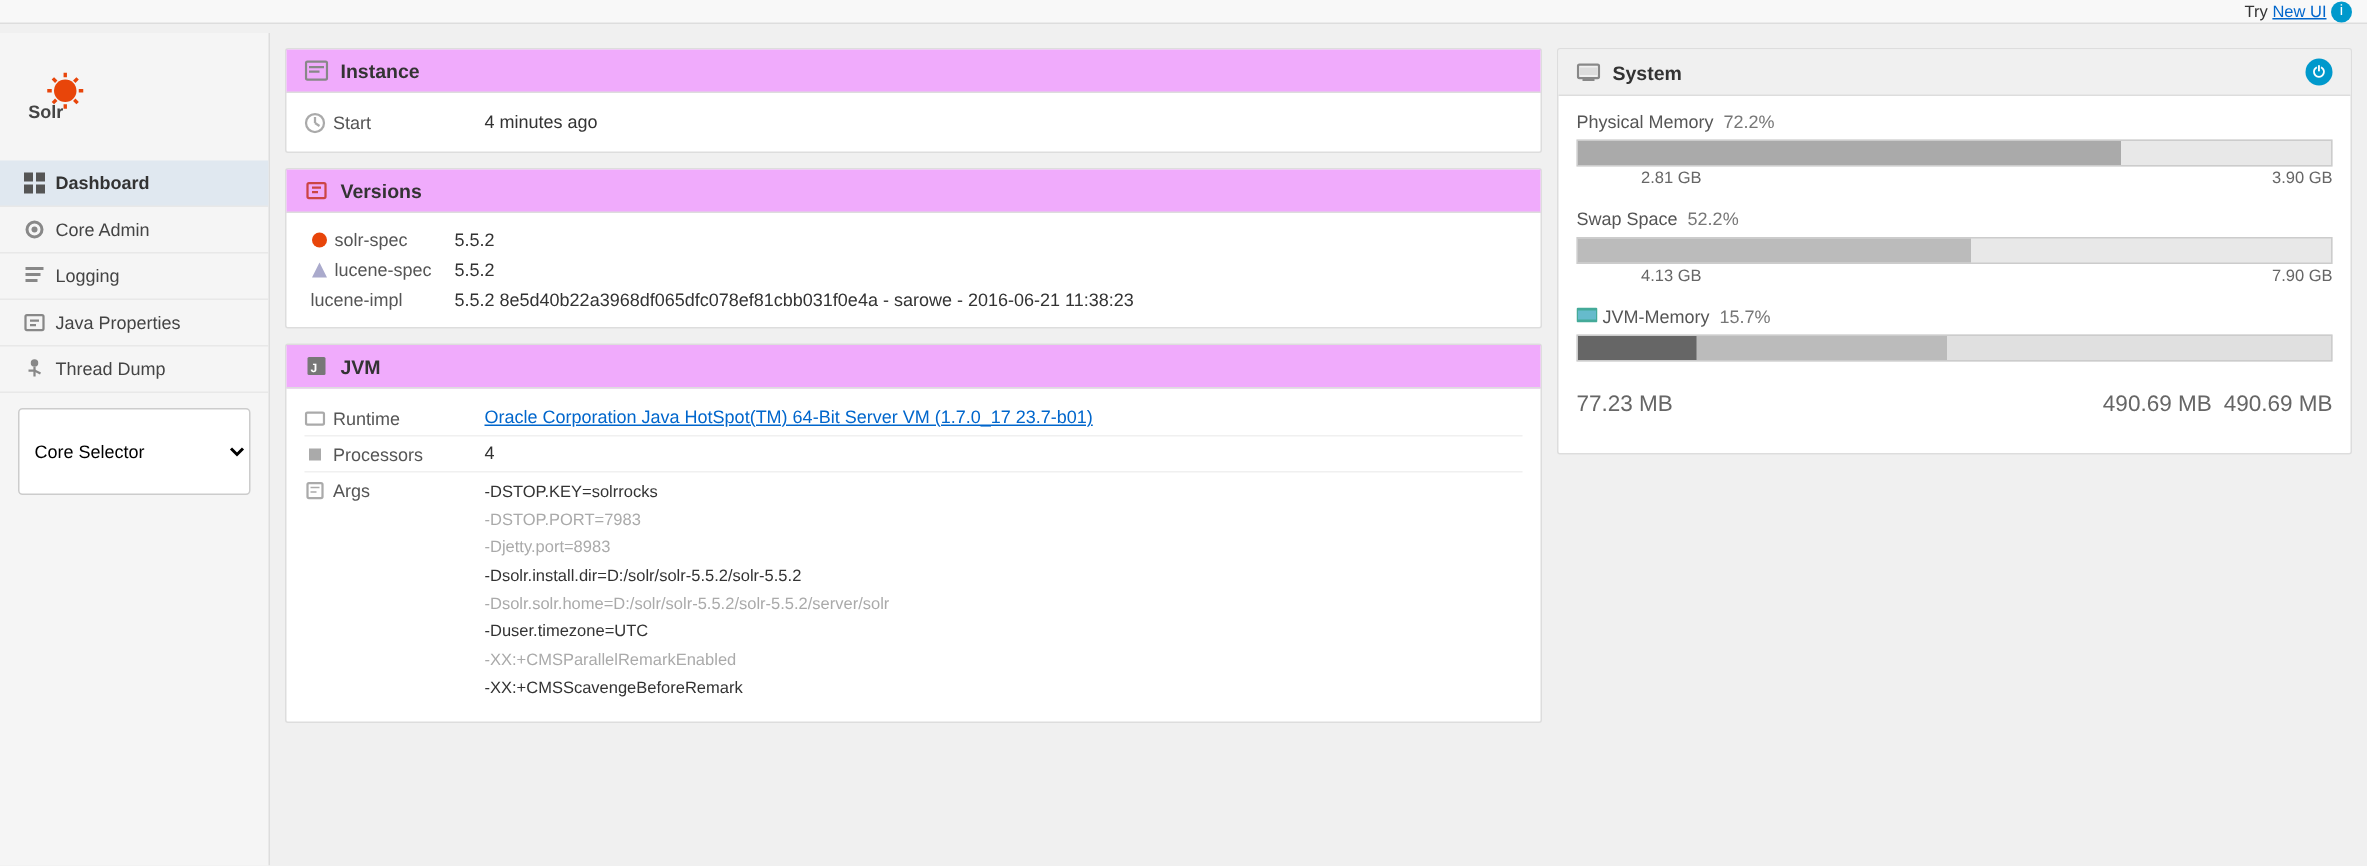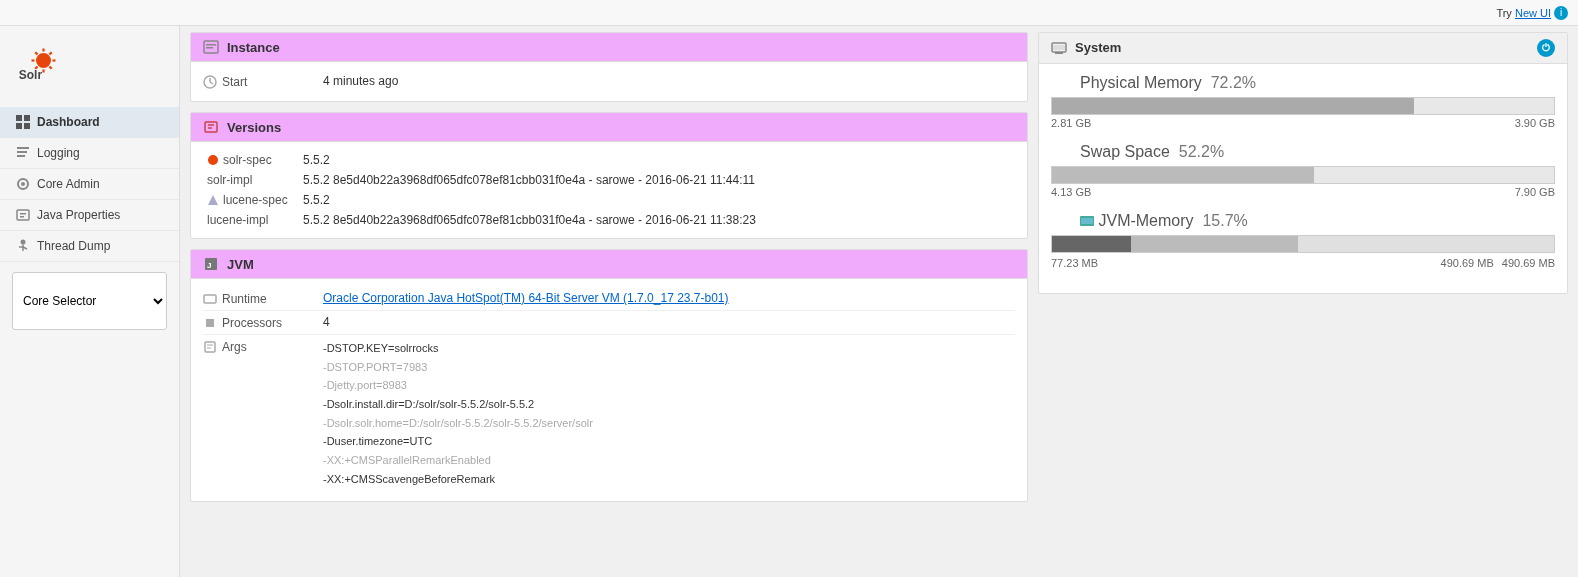--- a/index.html
+++ b/index.html
@@ -1,19 +1,19 @@
 <!DOCTYPE html>
 <html><head>
   <meta charset="utf-8">
   <style>
     * { box-sizing: border-box; margin: 0; padding: 0; }
     body { font-family: Arial, sans-serif; font-size: 12px; background: #f0f0f0; color: #333; }
 
     .top-bar {
-      position: fixed; top: 0; right: 0; left: 0; height: 26px;
+      position: fixed; top: 0; right: 0; left: 0; height: 16px;
       background: #f8f8f8; border-bottom: 1px solid #ddd;
       display: flex; align-items: center; justify-content: flex-end;
       padding-right: 10px; font-size: 11px; z-index: 100;
     }
     .top-bar a { color: #0066cc; }
     .top-bar .info-icon {
       display: inline-block; width: 14px; height: 14px; border-radius: 50%;
       background: #0099cc; color: white; text-align: center; line-height: 14px;
       font-size: 10px; margin-left: 3px;
     }
@@ -95,57 +95,57 @@
     
     .system-section {
       background: white; border: 1px solid #ddd; margin-bottom: 10px;
       border-radius: 2px;
     }
     .system-header {
       background: #f0f0f0; border-bottom: 1px solid #ddd;
       padding: 6px 12px; display: flex; align-items: center; justify-content: space-between;
       font-weight: bold; font-size: 13px;
     }
-    .system-header-left { display: flex; align-items: flex-start; gap: 8px; }
+    .system-header-left { display: flex; align-items: center; gap: 8px; }
     .power-icon {
       width: 18px; height: 18px; border-radius: 50%;
       background: #0099cc; display: flex; align-items: center; justify-content: center;
       color: white; font-size: 10px; cursor: pointer;
     }
     .system-body { padding: 10px 12px; }
 
     .mem-section { margin-bottom: 14px; }
-    .mem-label { font-size: 16px; color: #555; margin-bottom: 5px; margin-left: 29px; }
+    .mem-label { font-size: 12px; color: #555; margin-bottom: 5px; }
     .mem-label .pct { color: #777; }
     .progress-bar-wrap {
       width: 100%; height: 18px; background: #e8e8e8; position: relative;
       border: 1px solid #ccc;
     }
     .progress-bar-fill {
       height: 100%; position: absolute; left: 0; top: 0;
     }
     .progress-bar-fill.dark { background: #aaa; }
     .progress-bar-fill.medium { background: #bbb; }
     .progress-bar-labels {
       display: flex; justify-content: flex-end; gap: 15px;
-      font-size: 11px; color: #666; margin-top: 2px;
+      font-size: 11px; color: #666; margin-top: 2px; margin-left: 43px;
     }
     .progress-bar-labels .left-label { margin-right: auto; }
 
     
     .jvm-bar-wrap {
       width: 100%; height: 18px; background: #e0e0e0; position: relative;
       border: 1px solid #ccc; overflow: hidden;
     }
     .jvm-segment {
       height: 100%; position: absolute; top: 0;
     }
     .jvm-labels {
       display: flex; justify-content: space-between;
-      font-size: 11px; color: #666; margin-top: 4px;
+      font-size: 15px; color: #666; margin-top: 20px;
     }
   </style>
 </head>
 <body>
 
 <div class="top-bar">
   <span>Try</span>&nbsp;
   <a href="#">New UI</a>
   <span class="info-icon">i</span>
 </div>
@@ -184,37 +184,37 @@
                 <rect x="9" y="9" width="6" height="6" fill="#555"></rect>
               </svg>
           </span>
           <span>Dashboard</span>
         </a>
       </li>
       <li>
         <a href="#">
           <span class="nav-icon">
             <svg width="16" height="16" viewBox="0 0 16 16">
-                <rect x="2" y="2" width="12" height="2" fill="#888"></rect>
-                <rect x="2" y="6" width="10" height="2" fill="#888"></rect>
-                <rect x="2" y="10" width="8" height="2" fill="#888"></rect>
+                <circle cx="8" cy="8" r="5" fill="none" stroke="#888" stroke-width="2"></circle>
+                <circle cx="8" cy="8" r="2" fill="#888"></circle>
               </svg>
           </span>
-          <span>Logging</span>
+          <span>Core Admin</span>
         </a>
       </li>
       <li>
         <a href="#">
           <span class="nav-icon">
             <svg width="16" height="16" viewBox="0 0 16 16">
-                <circle cx="8" cy="8" r="5" fill="none" stroke="#888" stroke-width="2"></circle>
-                <circle cx="8" cy="8" r="2" fill="#888"></circle>
+                <rect x="2" y="2" width="12" height="2" fill="#888"></rect>
+                <rect x="2" y="6" width="10" height="2" fill="#888"></rect>
+                <rect x="2" y="10" width="8" height="2" fill="#888"></rect>
               </svg>
           </span>
-          <span>Core Admin</span>
+          <span>Logging</span>
         </a>
       </li>
       <li>
         <a href="#">
           <span class="nav-icon">
             <svg width="16" height="16" viewBox="0 0 16 16">
                 <rect x="2" y="3" width="12" height="10" rx="1" fill="none" stroke="#888" stroke-width="1.5"></rect>
                 <rect x="5" y="6" width="6" height="1.5" fill="#888"></rect>
                 <rect x="5" y="9" width="4" height="1.5" fill="#888"></rect>
               </svg>
@@ -287,24 +287,20 @@
               <tr>
                 <td>
                   <span style="display:flex;align-items:center;gap:4px;">
                     <svg width="12" height="12" viewBox="0 0 12 12">
                         <circle cx="6" cy="6" r="5" fill="#e8450a"></circle>
                       </svg>
                     <span>solr-spec</span>
                   </span>
                 </td>
                 <td>5.5.2</td>
-              </tr>
-              <tr>
-                <td>solr-impl</td>
-                <td>5.5.2 8e5d40b22a3968df065dfc078ef81cbb031f0e4a - sarowe - 2016-06-21 11:44:11</td>
               </tr>
               <tr>
                 <td>
                   <span style="display:flex;align-items:center;gap:4px;">
                     <svg width="12" height="12" viewBox="0 0 12 12">
                         <polygon points="6,1 11,11 1,11" fill="#aac"></polygon>
                       </svg>
                     <span>lucene-spec</span>
                   </span>
                 </td>

